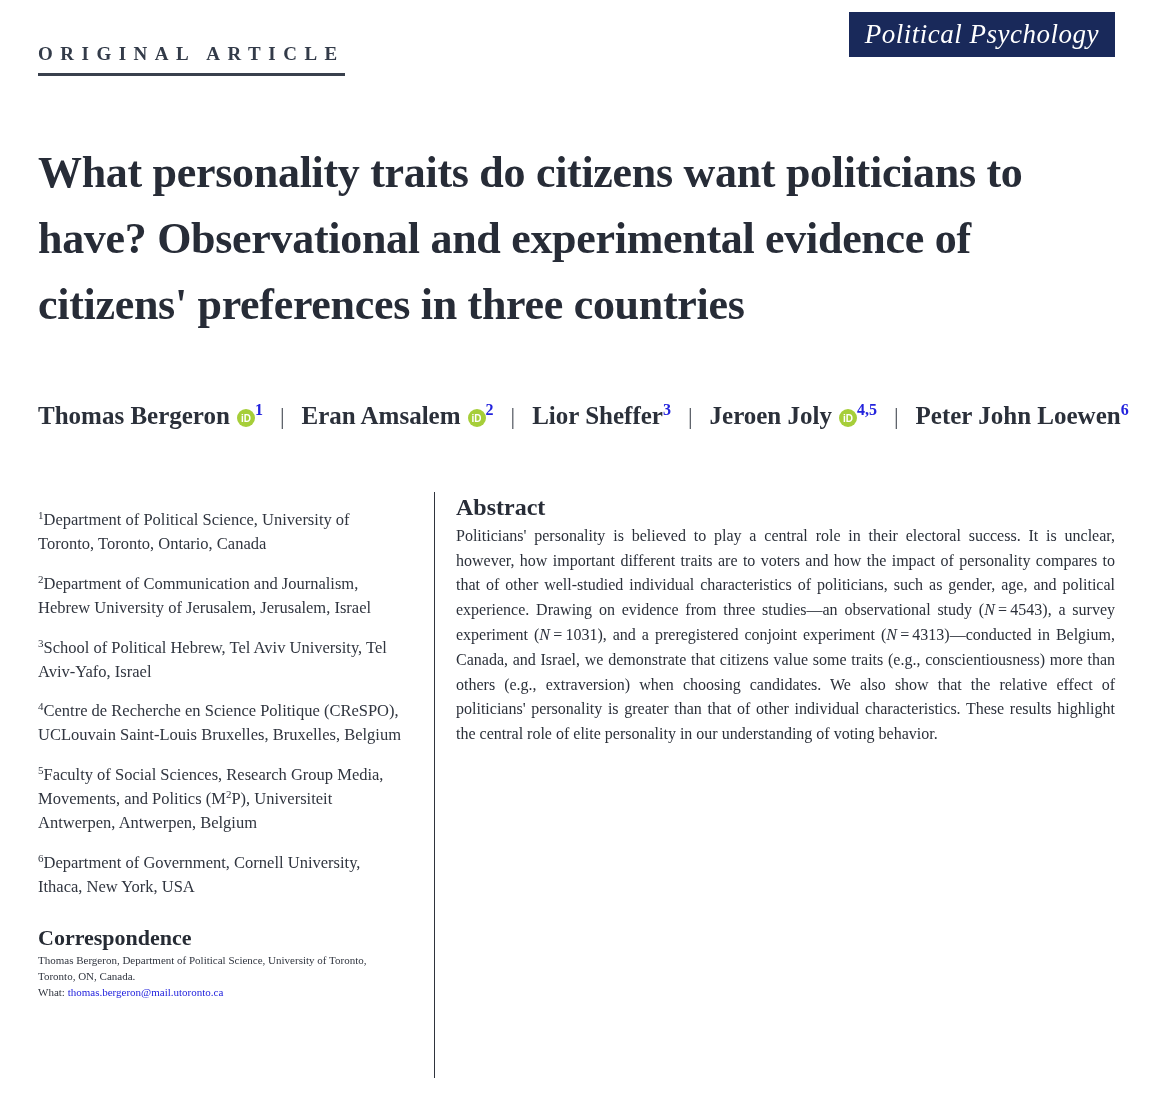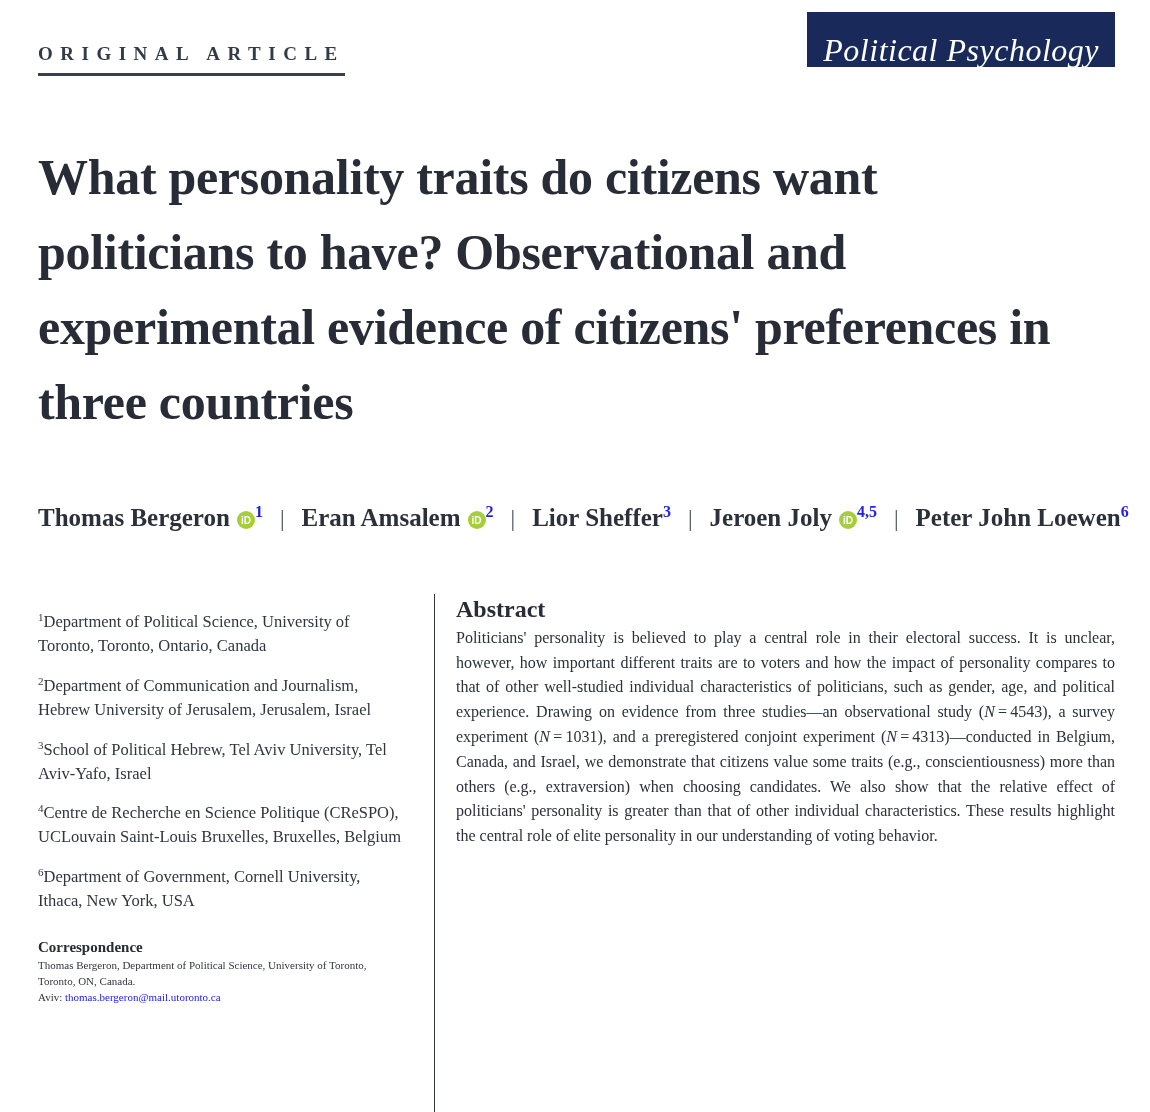--- a/index.html
+++ b/index.html
@@ -31,32 +31,32 @@
     color:#333b49;
     border-bottom:3px solid var(--rule);
     padding-bottom:8px;
     line-height:1.1;
   }
   .banner{
     position:absolute;top:12px;right:35px;
     background:var(--banner-bg);
     color:#ffffff;
     font-style:italic;
-    font-size:32px;
+    font-size:27px;
     line-height:45px;
-    height:55px;
-    padding:16px 16px;
+    height:45px;
+    padding:0 16px;
     letter-spacing:0.5px;
   }
 
   
   .title{
     margin:64px 0 0 0;
     max-width:1045px;
-    font-size:50px;
+    font-size:44px;
     font-weight:bold;
     line-height:1.5;
     color:var(--ink);
     letter-spacing:-0.3px;
   }
 
   
   .authors{
     margin-top:54px;
     max-width:910px;
@@ -97,21 +97,21 @@
 
   
   .affil{
     font-size:16.5px;line-height:1.45;
     color:var(--ink-soft);
     margin:16px 0 11px 0;
   }
   .affil sup{font-size:11px;line-height:0;}
 
   .corr-heading{
-    font-size:15px;font-weight:bold;
+    font-size:22px;font-weight:bold;
     color:#262b34;
     margin:26px 0 2px 0;
   }
   .corr-body{
     font-size:11px;line-height:1.45;
     color:var(--ink-soft);
     margin:0;
   }
   .email-link{color:var(--blue);text-decoration:none;cursor:pointer;}
 
@@ -145,27 +145,28 @@
   <div class="authors"><span class="author"><span class="aname">Thomas Bergeron</span><span class="orcid">iD</span><sup class="asup">1</sup></span><span class="sep">|</span><span class="author"><span class="aname">Eran Amsalem</span><span class="orcid">iD</span><sup class="asup">2</sup></span><span class="sep">|</span><span class="author"><span class="aname">Lior Sheffer</span><sup class="asup">3</sup></span><span class="sep">|</span><span class="author"><span class="aname">Jeroen Joly</span><span class="orcid">iD</span><sup class="asup">4,5</sup></span><span class="sep">|</span><span class="author"><span class="aname">Peter John Loewen</span><sup class="asup">6</sup></span></div>
 
   <div class="columns">
 
     <div class="left-col">
       <div>
           <p class="affil"><sup class="amark">1</sup><span>Department of Political Science, University of Toronto, Toronto, Ontario, Canada</span></p>
           <p class="affil"><sup class="amark">2</sup><span>Department of Communication and Journalism, Hebrew University of Jerusalem, Jerusalem, Israel</span></p>
           <p class="affil"><sup class="amark">3</sup><span>School of Political Hebrew, Tel Aviv University, Tel Aviv-Yafo, Israel</span></p>
           <p class="affil"><sup class="amark">4</sup><span>Centre de Recherche en Science Politique (CReSPO), UCLouvain Saint-Louis Bruxelles, Bruxelles, Belgium</span></p>
+          <p class="affil"><sup class="amark">5</sup><span>Faculty of Social Sciences, Research Group Media, Movements, and Politics (M</span><sup>2</sup><span>P), Universiteit Antwerpen, Antwerpen, Belgium</span></p>
           <p class="affil"><sup class="amark">6</sup><span>Department of Government, Cornell University, Ithaca, New York, USA</span></p>
         </div>
 
       <p class="corr-heading">Correspondence</p>
       <p class="corr-body">
         <span>Thomas Bergeron, Department of Political Science, University of Toronto, Toronto, ON, Canada.</span><br>
-        <span>Aviv: </span><a class="email-link" href="#">thomas.bergeron@mail.utoronto.ca</a>
+        <span>What: </span><a class="email-link" href="#">thomas.bergeron@mail.utoronto.ca</a>
       </p>
     </div>
 
     <div class="divider"></div>
 
     <div class="right-col">
       <p class="abs-heading">Abstract</p>
       <p class="abs-text"><span>Politicians' personality is believed to play a central role in their electoral success. It is unclear, however, how important different traits are to voters and how the impact of personality compares to that of other well-studied individual characteristics of politicians, such as gender, age, and political experience. Drawing on evidence from three studies—an observational study (</span><span class="it">N</span><span> = 4543), a survey experiment (</span><span class="it">N</span><span> = 1031), and a preregistered conjoint experiment (</span><span class="it">N</span><span> = 4313)—conducted in Belgium, Canada, and Israel, we demonstrate that citizens value some traits (e.g., conscientiousness) more than others (e.g., extraversion) when choosing candidates. We also show that the relative effect of politicians' personality is greater than that of other individual characteristics. These results highlight the central role of elite personality in our understanding of voting behavior.</span></p>
     </div>
 

